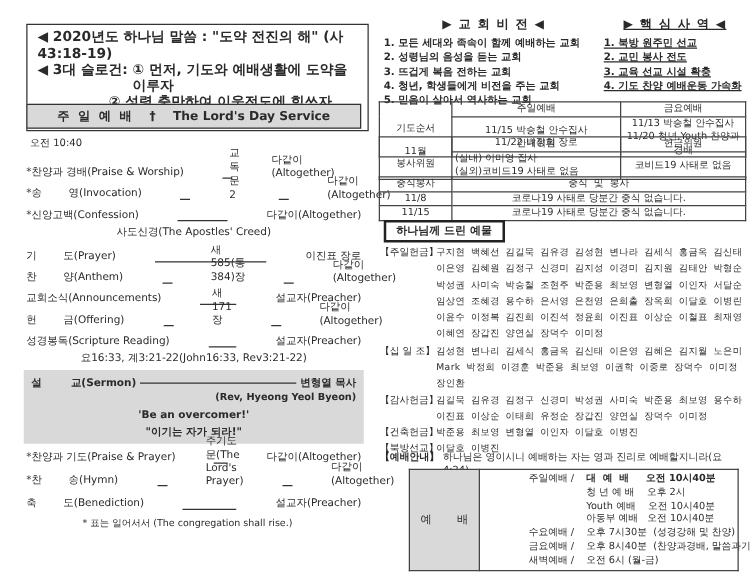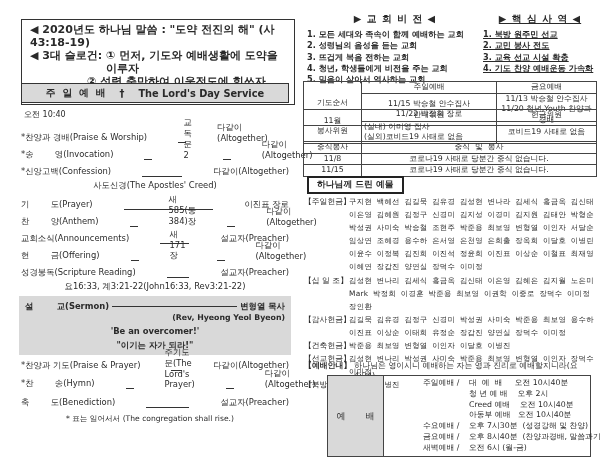--- a/index.html
+++ b/index.html
@@ -54,21 +54,21 @@
   .off-lbl{font-weight:normal;font-size:7.8px;width:45px;flex-shrink:0;line-height:13.1px;white-space:pre;}
   .off-names{flex:1;font-size:7.4px;line-height:13.1px;word-spacing:2px;letter-spacing:0.3px;}
   .winfo{left:4px;top:360px;width:293px;font-size:7.9px;display:flex;}
   .winfo .lbl{font-weight:bold;white-space:pre;margin-right:3px;}
   .t4{left:27px;top:375px;width:263px;}
   .t4 .svc-label{background:#d9d9d9;font-size:9px;}
   .wt{padding:2px 3px;}
   .wt-row{display:flex;font-size:7.8px;line-height:10.8px;text-align:left;padding-left:36px;}
   .wt-pre{width:46px;flex-shrink:0;white-space:pre;}
   .wt-main{white-space:pre;}
-  .wt-bold .wt-main{font-weight:normal;text-align:right;}
+  .wt-bold .wt-main{font-weight:bold;text-align:right;}
 </style>
 </head>
 <body>
 
 <div class="page" id="page-left">
 
   <div class="abs hbox">
     <div>◀ 2020년도 하나님 말씀 : "도약 전진의 해" (사43:18-19)</div>
     <div class="hbox-row">
       <span class="pre">◀ 3대 슬로건:</span>&nbsp;
@@ -272,24 +272,20 @@
       <span class="off-lbl">【십 일 조】</span>
       <span class="off-names">김성현 변나리 김세식 홍금옥 김신태 이은영 김혜은 김지월 노은미 Mark 박정희 이경훈 박준용 최보영 이권학 이중로 장덕수 이미정 장인환</span>
     </div>
     <div class="off-row">
       <span class="off-lbl">【감사헌금】</span>
       <span class="off-names">김길묵 김유경 김정구 신경미 박성권 사미숙 박준용 최보영 용수하 이진표 이상순 이태희 유정순 장갑진 양연실 장덕수 이미정</span>
     </div>
     <div class="off-row">
       <span class="off-lbl">【건축헌금】</span>
       <span class="off-names">박준용 최보영 변형열 이인자 이달호 이병진</span>
-    </div>
-    <div class="off-row">
-      <span class="off-lbl">【선교헌금】</span>
-      <span class="off-names">김성현 변나리 박성권 사미숙 박준용 최보영 변형열 이인자 장덕수 이미정</span>
     </div>
     <div class="off-row">
       <span class="off-lbl">【북방선교】</span>
       <span class="off-names">이달호 이병진</span>
     </div>
   </div>
 
   <div class="abs winfo">
     <span class="lbl">【예배안내】</span>
     <span>하나님은 영이시니 예배하는 자는 영과 진리로 예배할지니라(요4:24)</span>
@@ -307,21 +303,21 @@
         <div class="wt-row wt-bold">
           <span class="wt-pre">주일예배 /</span>
           <span class="wt-main">대  예  배     오전 10시40분</span>
         </div>
         <div class="wt-row">
           <span class="wt-pre"></span>
           <span class="wt-main">청 년 예 배    오후 2시</span>
         </div>
         <div class="wt-row">
           <span class="wt-pre"></span>
-          <span class="wt-main">Creed 예배    오전 10시40분</span>
+          <span class="wt-main">Youth 예배    오전 10시40분</span>
         </div>
         <div class="wt-row">
           <span class="wt-pre"></span>
           <span class="wt-main">아동부 예배   오전 10시40분</span>
         </div>
         <div class="wt-row">
           <span class="wt-pre">수요예배 /</span>
           <span class="wt-main">오후 7시30분  (성경강해 및 찬양)</span>
         </div>
         <div class="wt-row">

